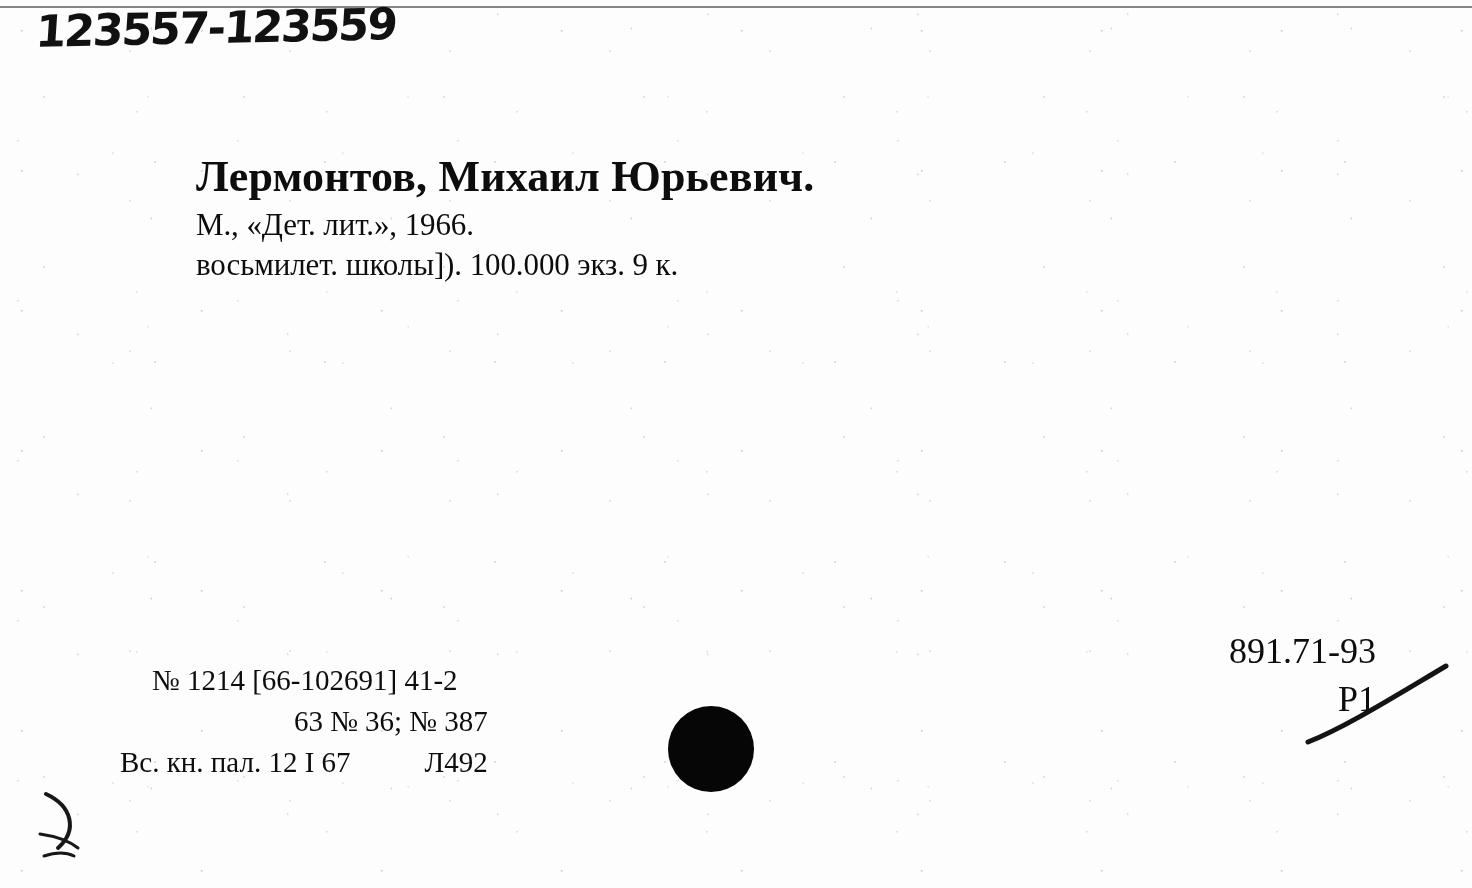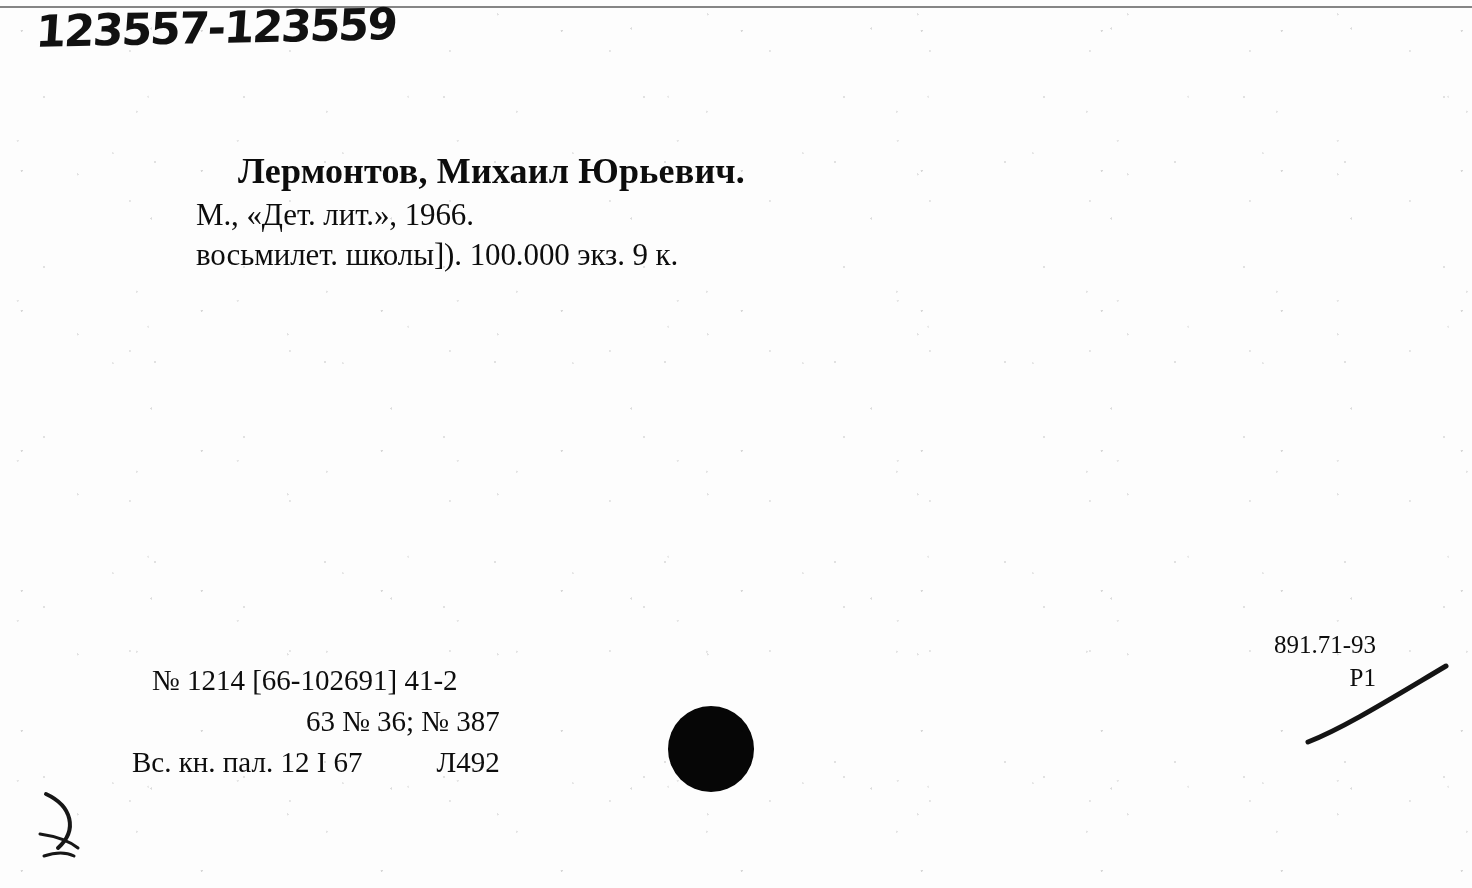--- a/index.html
+++ b/index.html
@@ -57,23 +57,22 @@
   .record {
     position: absolute;
     left: 196px;
     top: 148px;
     width: 1185px;
     font-size: 31px;
     line-height: 1.30;
   }
   .record .author {
     font-weight: 700;
-    font-size: 36px;
+    font-size: 44px;
     letter-spacing: .2px;
-    margin-left: 42px;
   }
   .record p {
     margin: 0;
   }
   .indent {
     text-indent: 52px;
   }
   .tight {
     letter-spacing: -.1px;
   }
@@ -82,30 +81,30 @@
   .tracing {
     position: absolute;
     left: 88px;
     top: 660px;
     font-size: 29px;
     line-height: 1.42;
     white-space: nowrap;
   }
   .tracing .l1 { margin-left: 64px; }
   .tracing .l2 { margin-left: 0px; text-align: right; }
-  .tracing .l3 { margin-left: 44px; }
+  .tracing .l3 { margin-left: 32px; }
   .tracing .sig { display: inline-block; margin-left: 74px; }
 
   
   .classification {
     position: absolute;
     right: 96px;
     top: 628px;
     text-align: right;
-    font-size: 25px;
+    font-size: 36px;
     line-height: 1.32;
   }
 
   
   .punch-dot {
     position: absolute;
     left: 668px;
     top: 706px;
     width: 86px;
     height: 86px;

